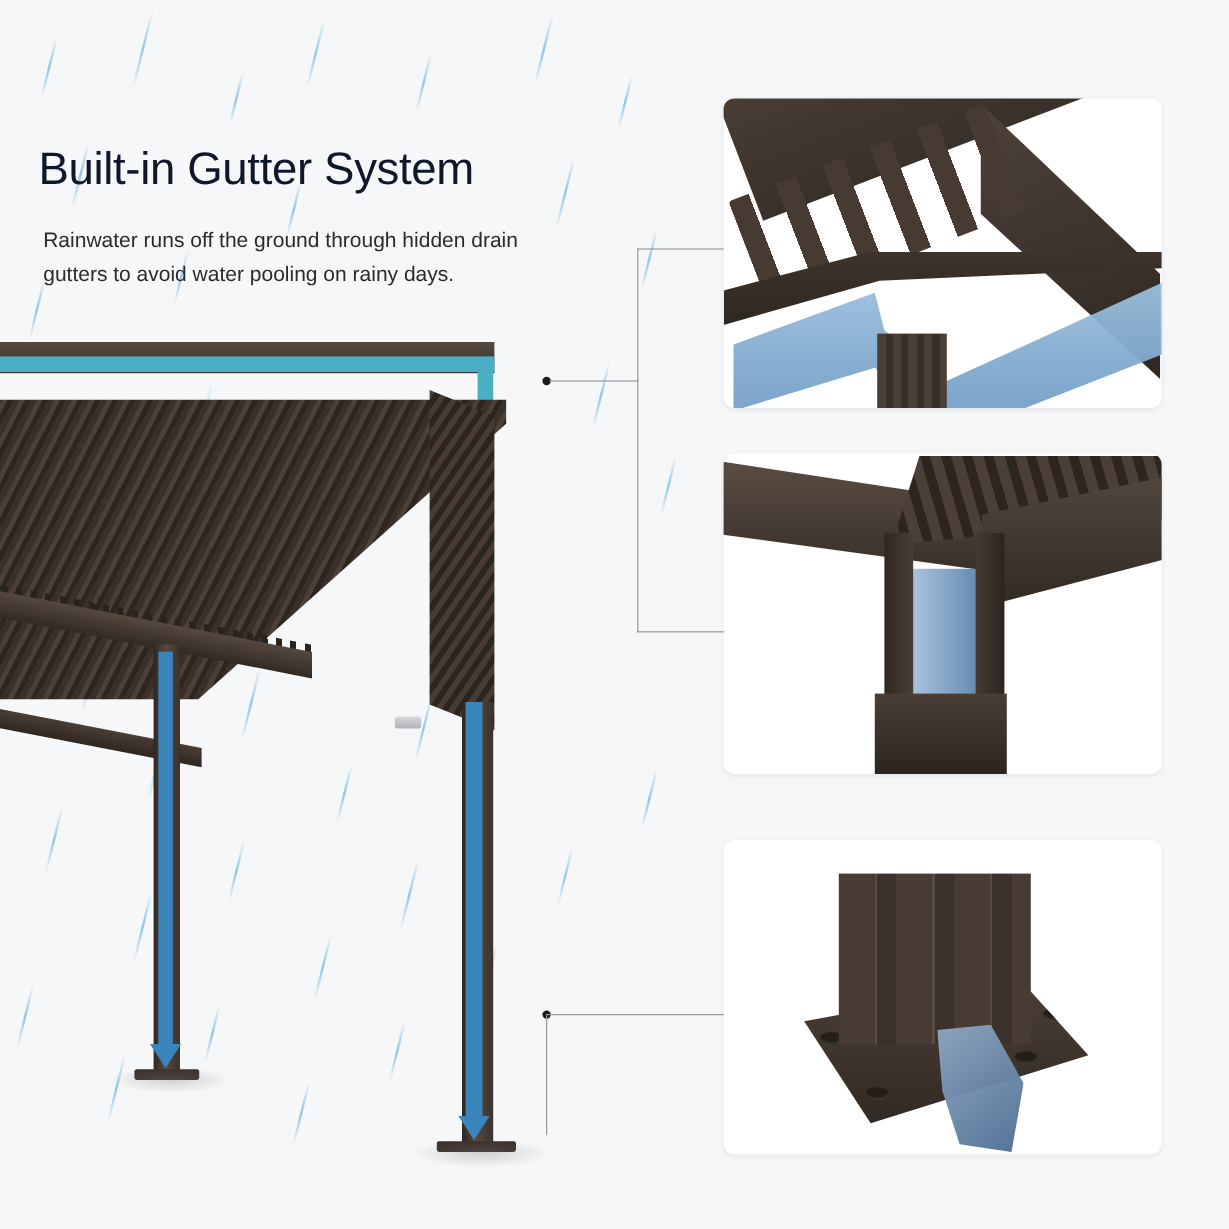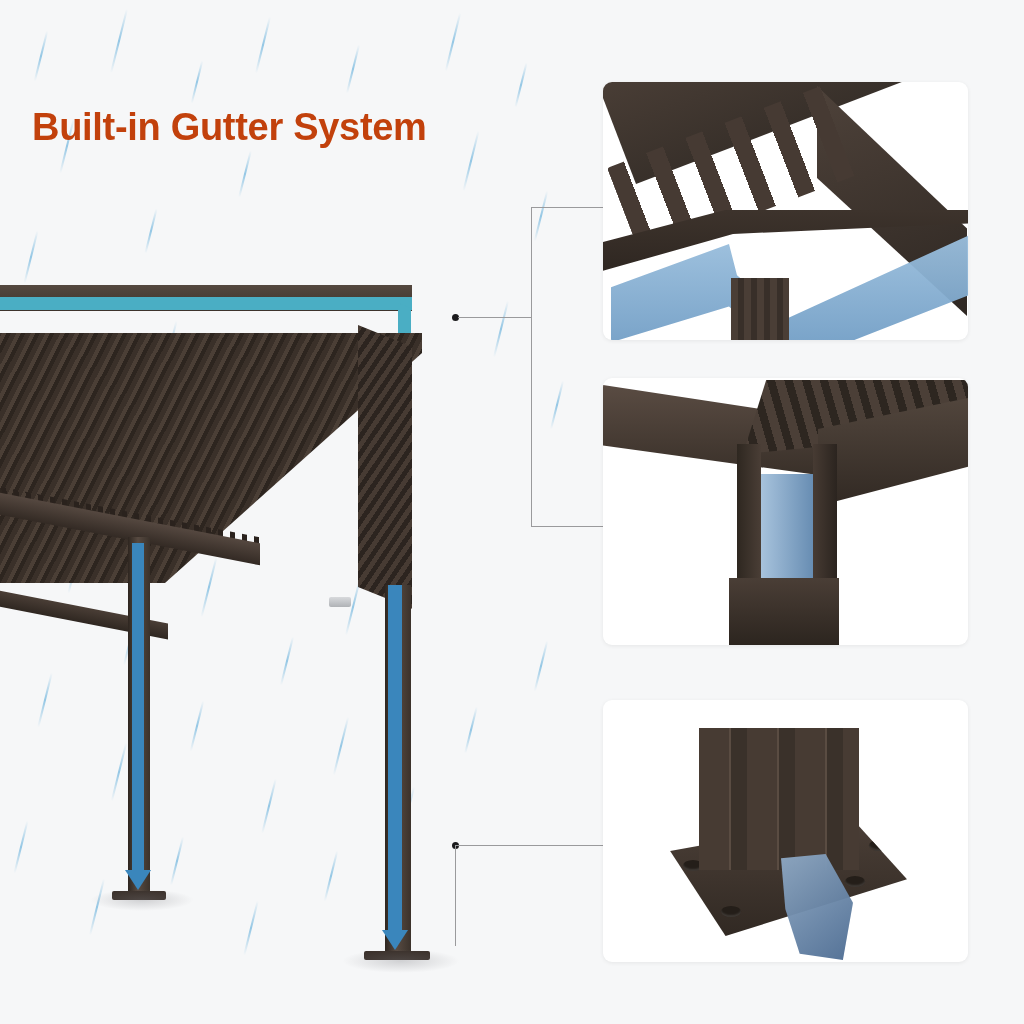--- a/index.html
+++ b/index.html
@@ -10,21 +10,21 @@
   }
   #stage{position:relative;width:1024px;height:1024px;background:#f6f7f8;}
 
   
   .rainlayer{position:absolute;inset:0;overflow:hidden;}
   .rain{position:absolute;width:2px;border-radius:2px;
         background:linear-gradient(to bottom,rgba(150,200,230,0),rgba(130,190,225,.85),rgba(150,200,230,0));
         transform:rotate(14deg);}
 
   
-  .title{position:absolute;left:32px;top:106px;font-size:38px;font-weight:bold;color:#c2410c;letter-spacing:-.3px;}
+  .title{position:absolute;left:32px;top:120px;font-size:38px;font-weight:normal;color:#0f172a;letter-spacing:-.3px;}
   .subtitle{position:absolute;left:36px;top:186px;width:400px;font-size:17.5px;line-height:1.62;color:#2b2b2d;}
 
   
   #pergola{position:absolute;left:-40px;top:285px;width:520px;height:690px;}
   .gutterline{position:absolute;background:#4aaec4;}
 
   
   .g-top{left:0;top:12px;width:452px;height:13px;}
   .g-right{left:438px;top:18px;width:13px;height:228px;
            transform:skewY(22deg);transform-origin:top left;}
@@ -180,20 +180,21 @@
     <div class="rain" style="left:250px;top:900px;height:56px;"></div>
     <div class="rain" style="left:330px;top:850px;height:52px;"></div>
     <div class="rain" style="left:406px;top:786px;height:58px;"></div>
     <div class="rain" style="left:470px;top:706px;height:48px;"></div>
     <div class="rain" style="left:540px;top:640px;height:52px;"></div>
     <div class="rain" style="left:30px;top:230px;height:54px;"></div>
     <div class="rain" style="left:150px;top:208px;height:46px;"></div>
   </div>
 
   <div class="title">Built-in Gutter System</div>
+  <div class="subtitle">Rainwater runs off the ground through hidden drain gutters to avoid water pooling on rainy days.</div>
 
   <div id="pergola">
 
     <div class="gutterline g-top"></div>
     <div class="gutterline g-right"></div>
 
     <div class="roof-top"></div>
     <div class="roof-face">
       <div class="roof-clip">
         <div class="louvers"></div>

